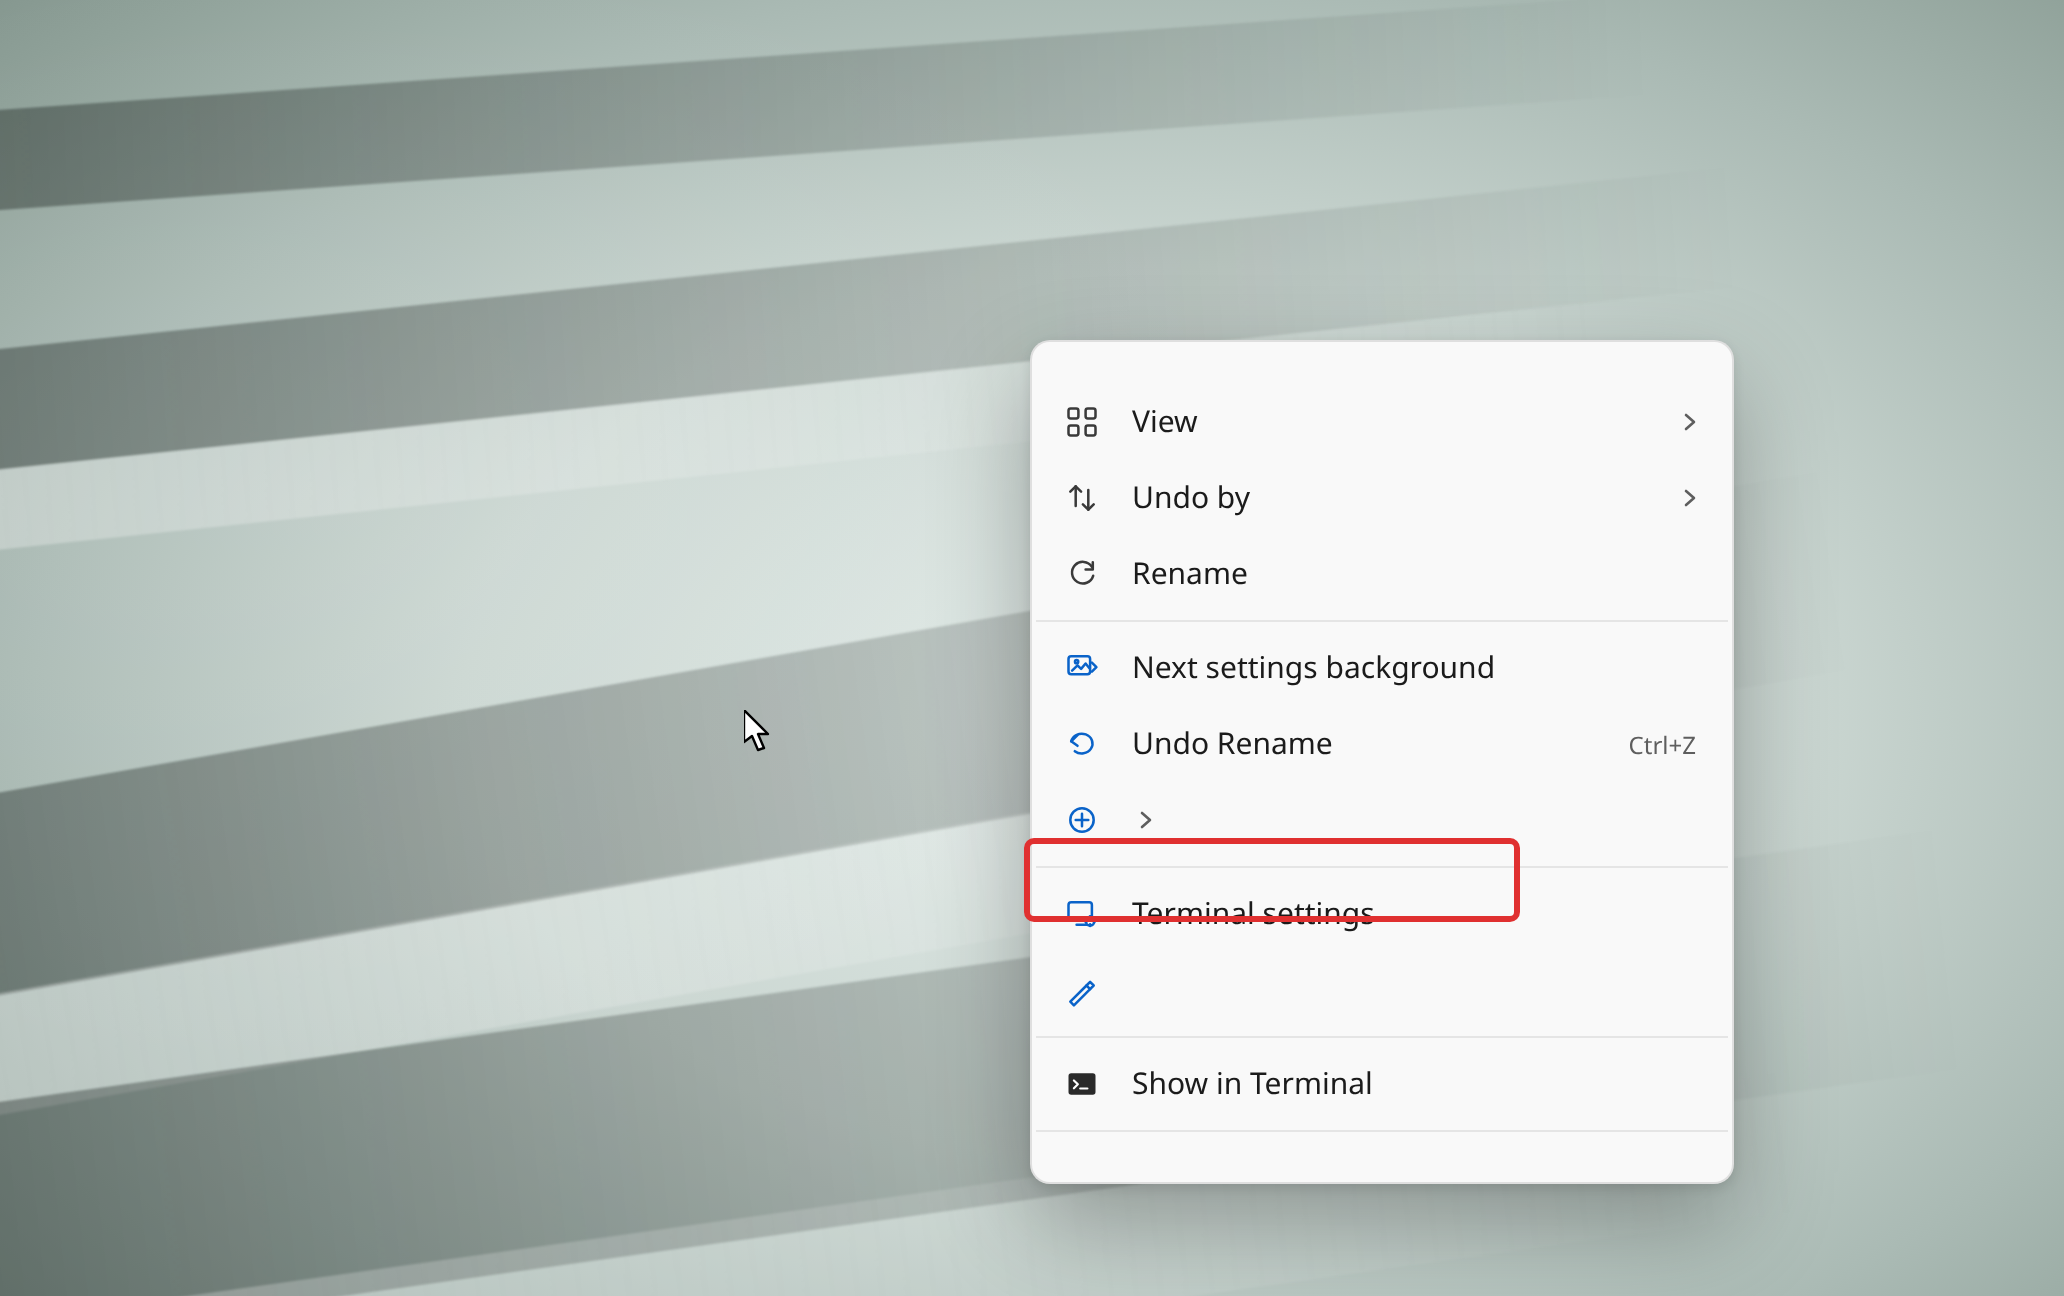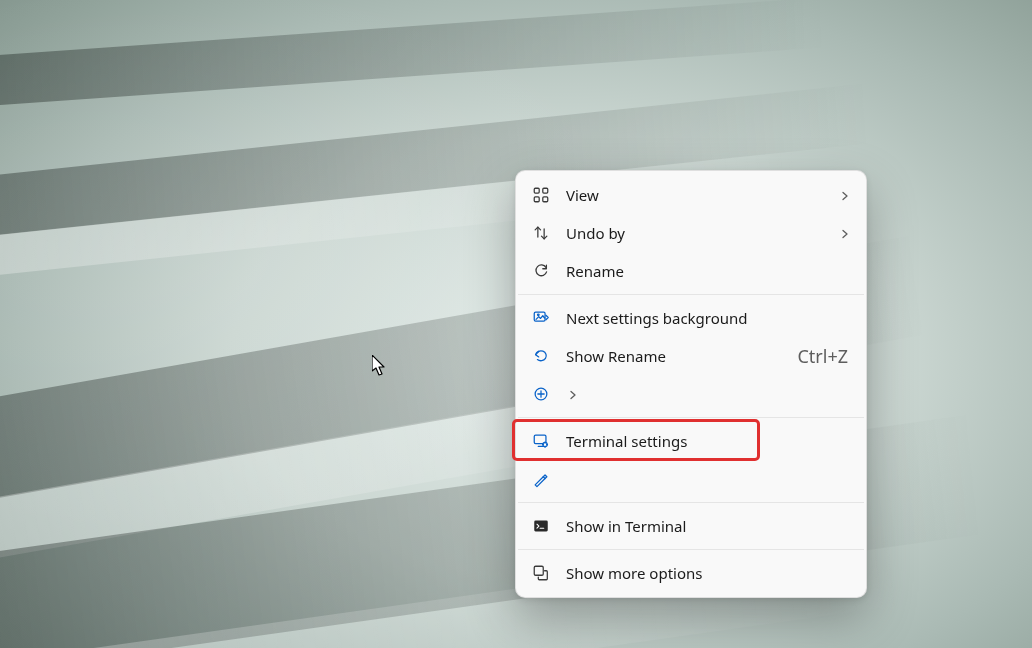--- a/index.html
+++ b/index.html
@@ -44,21 +44,21 @@
   
   .context-menu {
     position: absolute;
     left: 515px;
     top: 170px;
     width: 352px;
     background: #f9f9f9;
     border: 1px solid rgba(0,0,0,0.10);
     border-radius: 10px;
     box-shadow: 0 20px 50px rgba(0,0,0,0.30), 0 2px 6px rgba(0,0,0,0.10);
-    padding: 5px 0;
+    padding: 21px 0;
     box-sizing: border-box;
   }
   .menu-item {
     display: flex;
     align-items: center;
     height: 38px;
     padding: 0 16px 0 16px;
     gap: 16px;
     cursor: default;
     box-sizing: border-box;
@@ -67,21 +67,21 @@
     width: 18px;
     height: 18px;
     flex: 0 0 18px;
     display: flex;
     align-items: center;
     justify-content: center;
   }
   .menu-item .label { flex: 1 1 auto; }
   .menu-item .shortcut {
     color: #5e5e5e;
-    font-size: 18px;
+    font-size: 12px;
     padding-right: 2px;
   }
   .menu-item .chevron {
     color: #5e5e5e;
     width: 12px;
     flex: 0 0 12px;
     text-align: right;
   }
   .menu-sep {
     height: 1px;
@@ -160,21 +160,21 @@
       </span>
       <span class="label">Next settings background</span>
     </div>
     <div class="menu-item">
       <span class="icon">
         <svg viewBox="0 0 20 20" width="18" height="18" fill="none" stroke="#3a3a3a" stroke-width="1.4" stroke-linecap="round" stroke-linejoin="round">
           <path d="M4 8.5 A6 5.5 0 1 1 6 14" stroke="#0a63c9"></path>
           <path d="M7.5 5 L4 8.5 L7.5 11" stroke="#0a63c9"></path>
         </svg>
       </span>
-      <span class="label">Show Rename</span>
+      <span class="label">Undo Rename</span>
       <span class="shortcut">Ctrl+Z</span>
     </div>
     <div class="menu-item">
       <span class="icon">
         <svg viewBox="0 0 20 20" width="18" height="18" fill="none" stroke="#3a3a3a" stroke-width="1.4" stroke-linecap="round" stroke-linejoin="round">
           <circle cx="10" cy="10" r="6.5" stroke="#0a63c9"></circle>
           <path d="M10 6.5 v7 M6.5 10 h7" stroke="#0a63c9"></path>
         </svg>
       </span>
       <span class="chevron"><svg viewBox="0 0 10 10" width="10" height="10">
@@ -206,28 +206,19 @@
       <span class="icon">
         <svg viewBox="0 0 20 20" width="18" height="18" fill="none" stroke="#3a3a3a" stroke-width="1.4" stroke-linecap="round" stroke-linejoin="round">
           <rect x="2.5" y="4" width="15" height="12" rx="1.5" fill="#2a2a2a" stroke="none"></rect>
           <path d="M5.5 8 l2.2 2.2 l-2.2 2.2" stroke="#ffffff" stroke-width="1.2"></path>
           <path d="M9 12.5 h4" stroke="#ffffff" stroke-width="1.2"></path>
         </svg>
       </span>
       <span class="label">Show in Terminal</span>
     </div>
     <div class="menu-sep"></div>
-    <div class="menu-item">
-      <span class="icon">
-        <svg viewBox="0 0 20 20" width="18" height="18" fill="none" stroke="#3a3a3a" stroke-width="1.4" stroke-linecap="round" stroke-linejoin="round">
-          <rect x="2.5" y="2.5" width="10" height="10" rx="1.5"></rect>
-          <path d="M7 14.5 v2 a1 1 0 0 0 1 1 h8 a1 1 0 0 0 1 -1 v-8 a1 1 0 0 0 -1 -1 h-2"></path>
-        </svg>
-      </span>
-      <span class="label">Show more options</span>
-    </div>
   </div>
 
 <div class="highlight-box" id="hlbox" style="left: 512px; top: 419px; width: 248px; height: 42px; border-color: rgb(224, 48, 48);"></div>
 
 <svg class="cursor" id="cursor" viewBox="0 0 14 22" style="left: 372px; top: 355px;">
   <polygon points="0,0 0,16 4,13 7,20 10,19 7,12 12,12" fill="#ffffff" stroke="#000000" stroke-width="1.2" stroke-linejoin="round"></polygon>
 </svg>
 
 </body></html>

